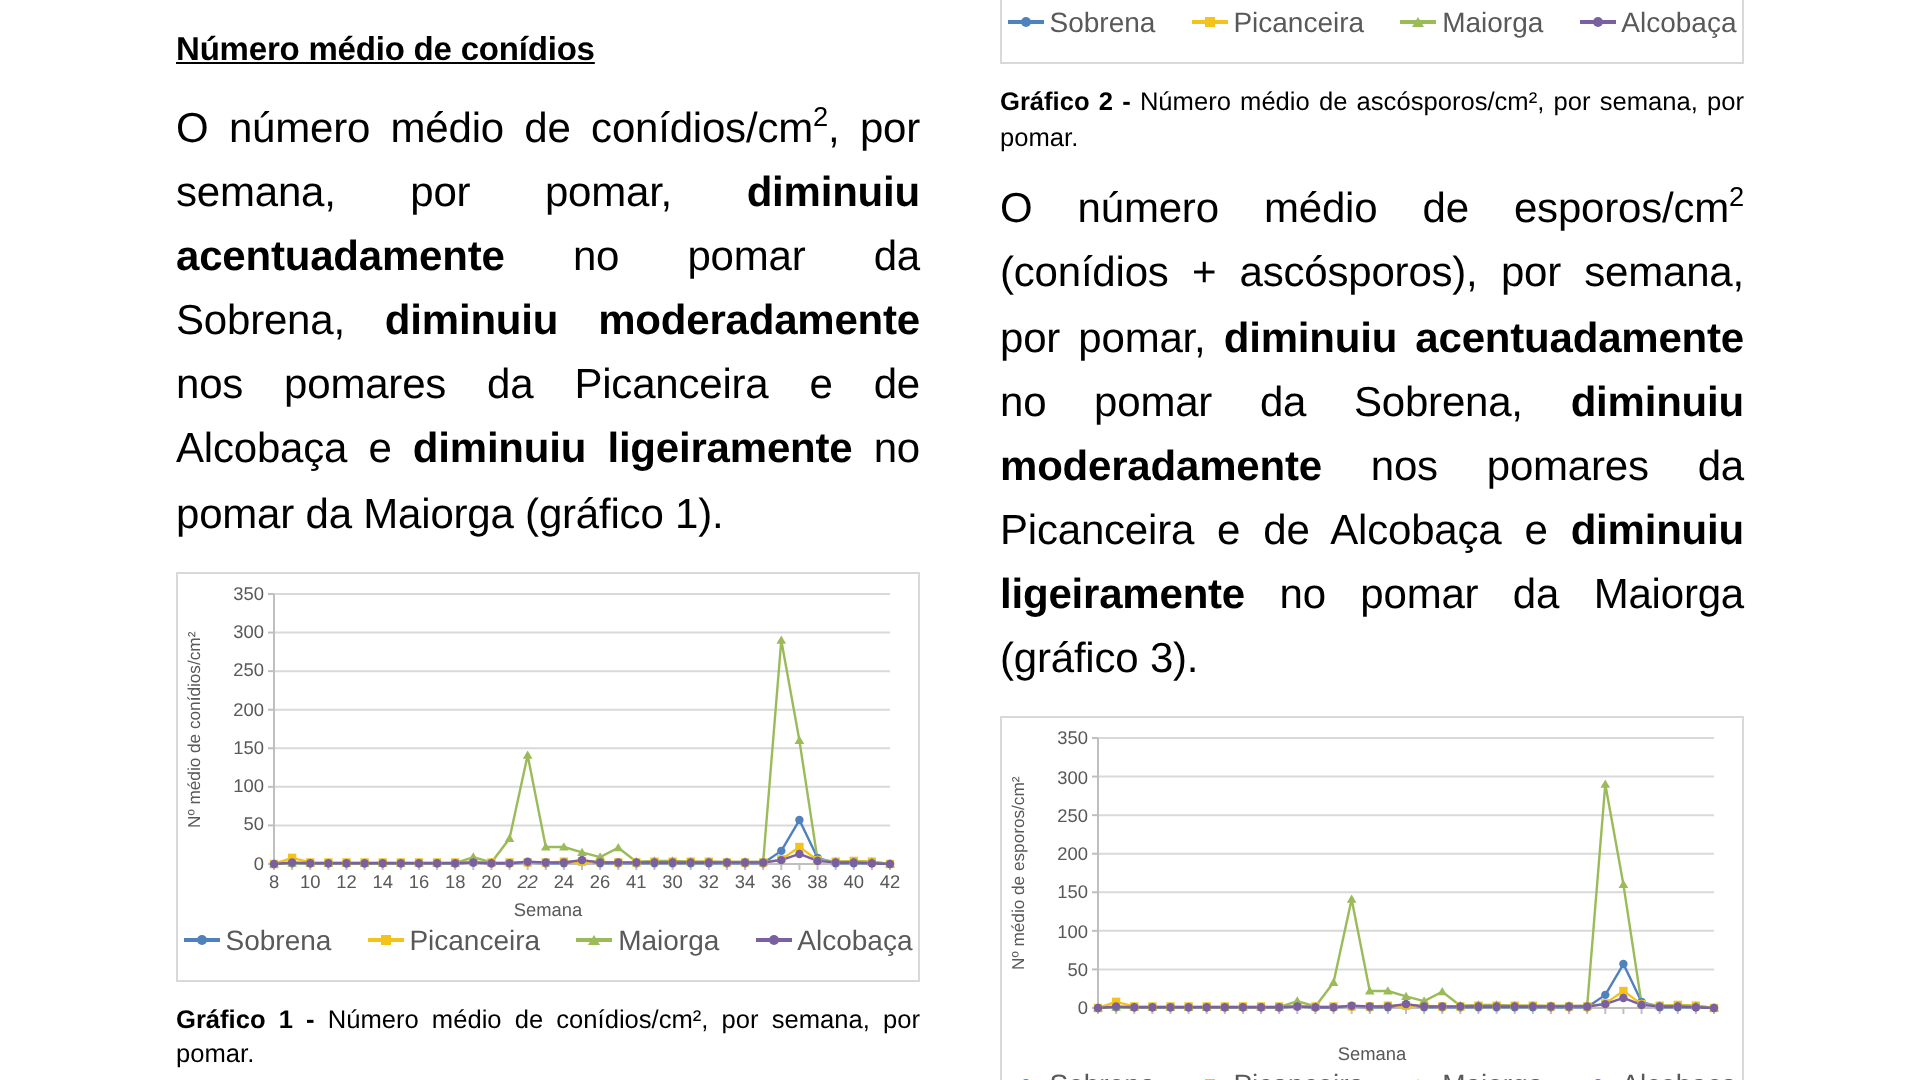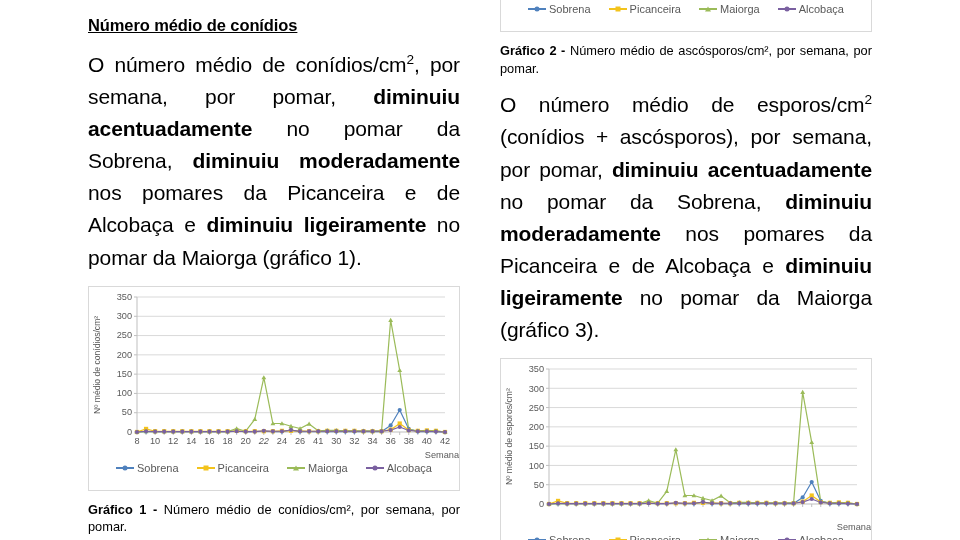--- a/index.html
+++ b/index.html
@@ -82,21 +82,21 @@
     font-size:9.2px;
     color:#595959;
     text-align:center;
     white-space:nowrap;
     transform:translateX(-50%);
   }
   .xlabel{
     position:absolute;
     font-size:9.2px;
     color:#595959;
-    text-align:right;
+    text-align:center;
     width:100%;
     left:0;
   }
 
   .legend{
     position:absolute;
     left:0;width:100%;
     display:flex;
     justify-content:center;
     align-items:center;
@@ -111,21 +111,21 @@
     transform:translate(-50%,-50%);
     width:5px;height:5px;
   }
   .lm-circle{border-radius:50%;}
   .lm-square{border-radius:0;}
   .lm-tri{
     width:0;height:0;background:transparent !important;
     border-left:3px solid transparent;
     border-right:3px solid transparent;
   }
-  .legend-text{font-size:11px;color:#595959;white-space:nowrap;}
+  .legend-text{font-size:14px;color:#595959;white-space:nowrap;}
 </style>
 </head>
 <body>
 
 <div class="page">
 
   <div class="col col-left">
 
     <h2 class="section">Número médio de conídios</h2>
 

